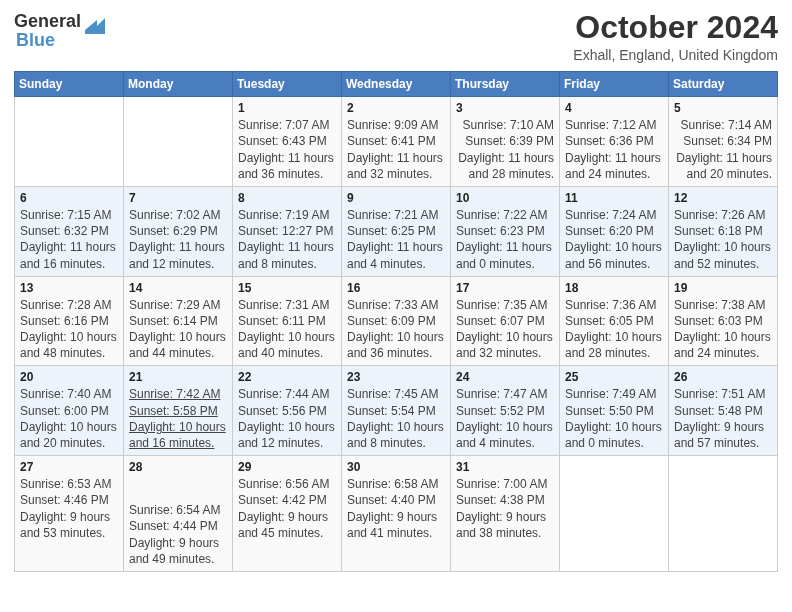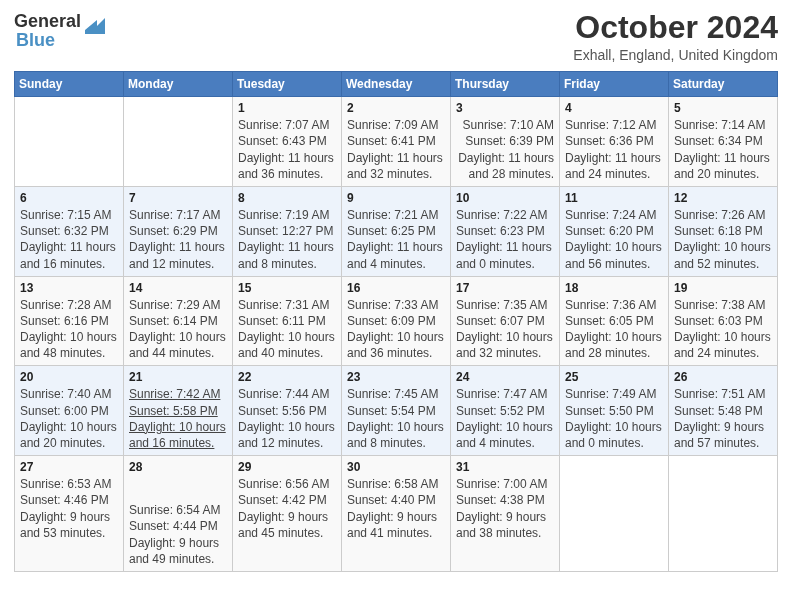--- a/index.html
+++ b/index.html
@@ -137,53 +137,53 @@
           <td class="empty-cell"></td>
           <td class="empty-cell"></td>
           <td>
             <span class="day-number">1</span>
             <div class="cell-info" style="white-space: pre-line;">Sunrise: 7:07 AM
 Sunset: 6:43 PM
 Daylight: 11 hours and 36 minutes.</div>
           </td>
           <td>
             <span class="day-number">2</span>
-            <div class="cell-info" style="white-space: pre-line;">Sunrise: 7:09 AM
+            <div class="cell-info" style="white-space: pre-line;">Sunrise: 9:09 AM
 Sunset: 6:41 PM
 Daylight: 11 hours and 32 minutes.</div>
           </td>
           <td>
             <span class="day-number">3</span>
             <div class="cell-info" style="white-space: pre-line; text-align: right;">Sunrise: 7:10 AM
 Sunset: 6:39 PM
 Daylight: 11 hours and 28 minutes.</div>
           </td>
           <td>
             <span class="day-number">4</span>
             <div class="cell-info" style="white-space: pre-line;">Sunrise: 7:12 AM
 Sunset: 6:36 PM
 Daylight: 11 hours and 24 minutes.</div>
           </td>
           <td>
             <span class="day-number">5</span>
-            <div class="cell-info" style="white-space: pre-line;">Sunrise: 7:14 AM
+            <div class="cell-info" style="white-space: pre-line; text-align: right;">Sunrise: 7:14 AM
 Sunset: 6:34 PM
 Daylight: 11 hours and 20 minutes.</div>
           </td>
         </tr>
         <tr>
           <td>
             <span class="day-number">6</span>
             <div class="cell-info" style="white-space: pre-line;">Sunrise: 7:15 AM
 Sunset: 6:32 PM
 Daylight: 11 hours and 16 minutes.</div>
           </td>
           <td>
             <span class="day-number">7</span>
-            <div class="cell-info" style="white-space: pre-line;">Sunrise: 7:17 AM
+            <div class="cell-info" style="white-space: pre-line;">Sunrise: 7:02 AM
 Sunset: 6:29 PM
 Daylight: 11 hours and 12 minutes.</div>
           </td>
           <td>
             <span class="day-number">8</span>
             <div class="cell-info" style="white-space: pre-line;">Sunrise: 7:19 AM
 Sunset: 12:27 PM
 Daylight: 11 hours and 8 minutes.</div>
           </td>
           <td>

